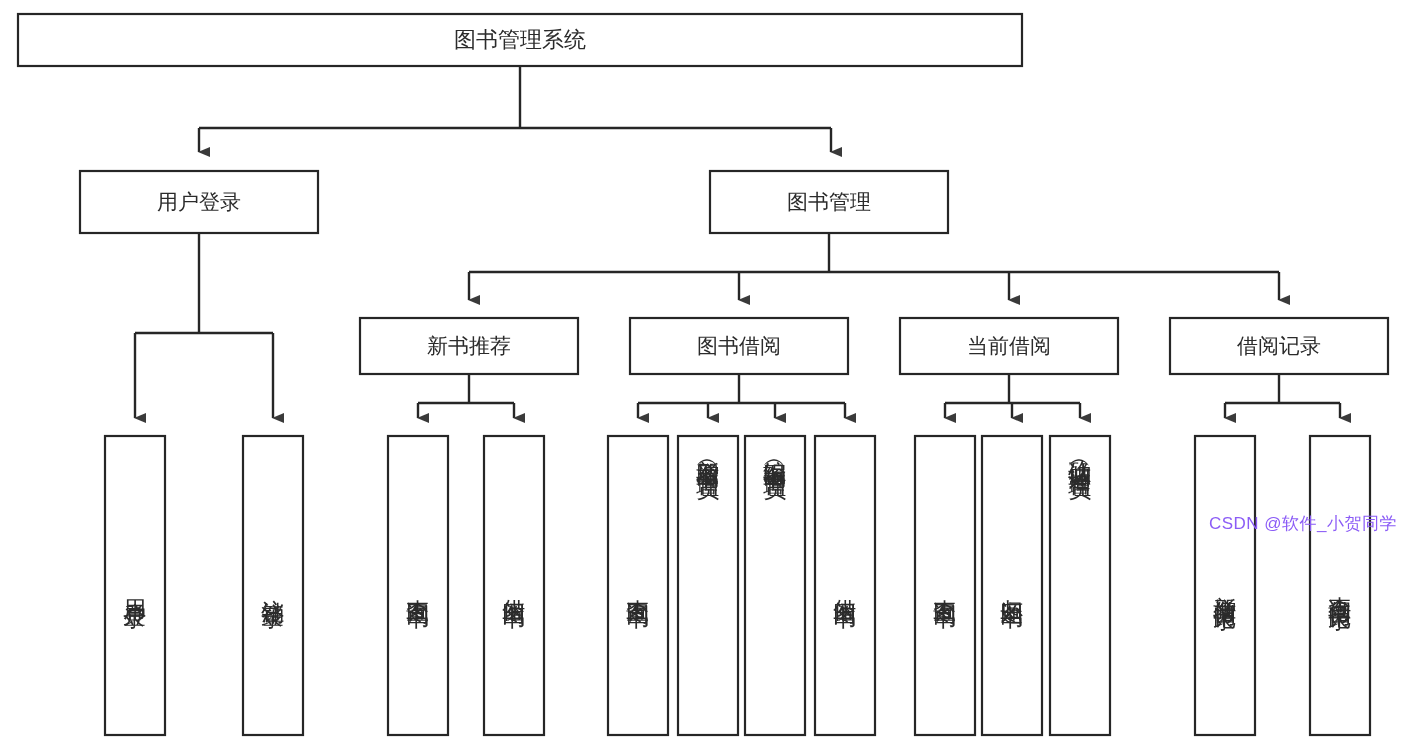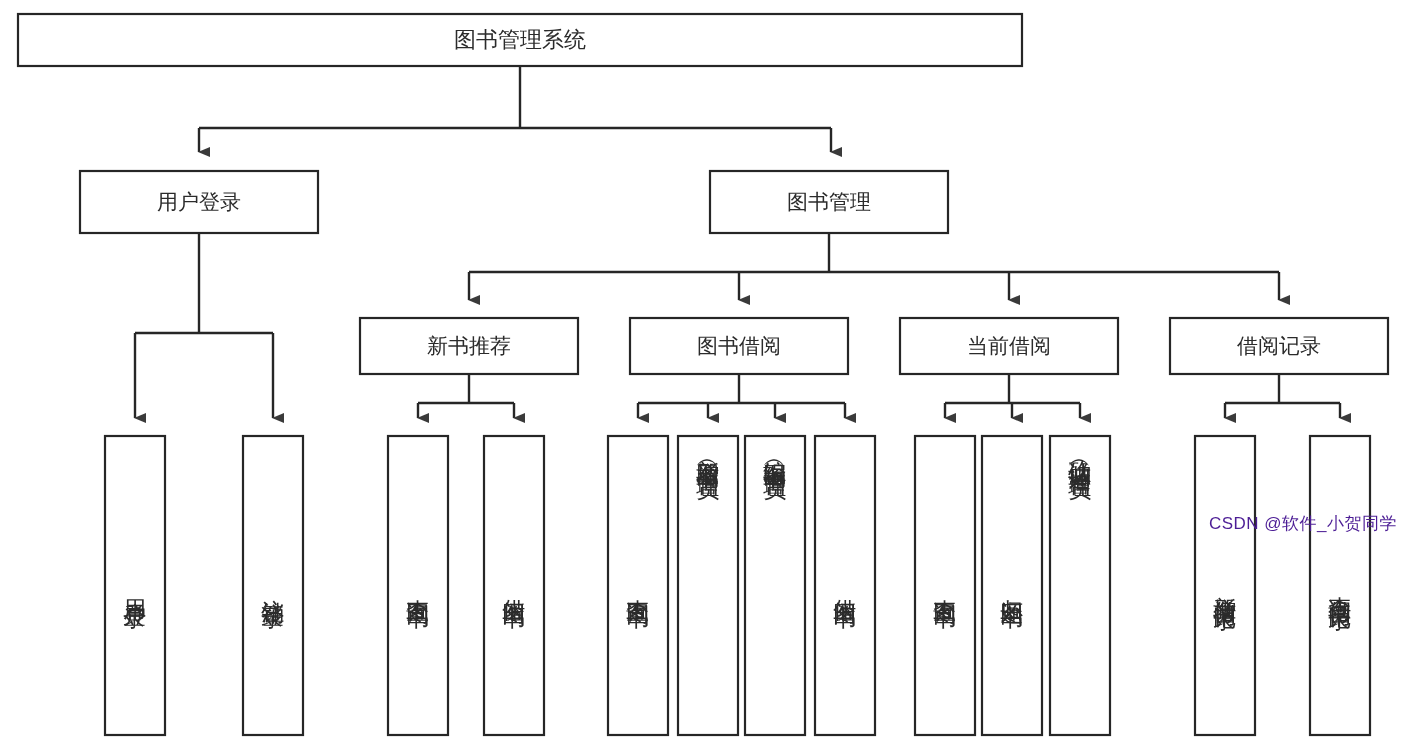--- a/index.html
+++ b/index.html
@@ -73,21 +73,21 @@
     color: #2b2b2b;
     white-space: nowrap;
     text-align: center;
   }
   #watermark {
     position: absolute;
     right: 8px;
     bottom: 4px;
     font-family: "Liberation Sans", "DejaVu Sans", sans-serif;
     font-size: 17px;
-    color: #4c1d95;
+    color: #8b5cf6;
     letter-spacing: 0.5px;
     white-space: nowrap;
   }
 </style>
 </head>
 <body>
 
 <div id="diagram-root">
 
   <svg id="tree-svg" viewBox="0 0 1405 747">

